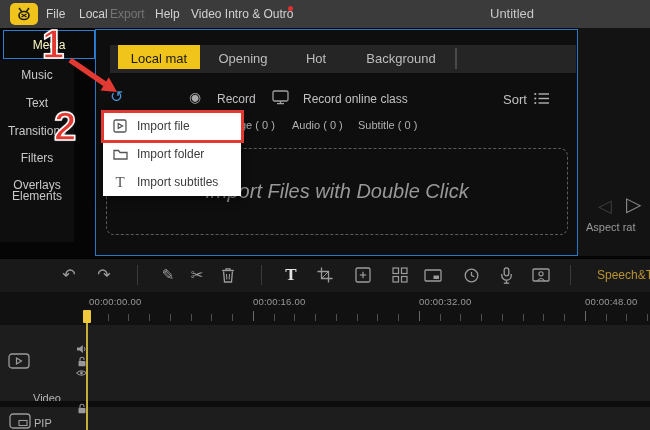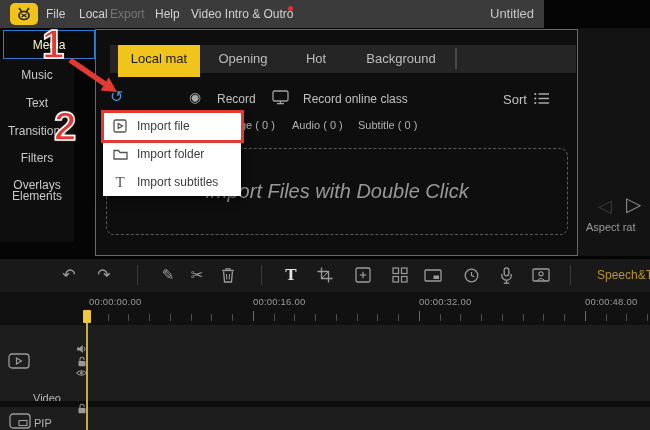--- a/index.html
+++ b/index.html
@@ -2,39 +2,39 @@
 <html><head>
 <meta charset="utf-8">
 <style>
   html,body{margin:0;padding:0;background:#000;}
   .app{position:relative;width:650px;height:430px;background:#050505;overflow:hidden;
        font-family:"Liberation Sans",sans-serif;-webkit-font-smoothing:antialiased;}
   .abs{position:absolute;}
   .nowrap{white-space:nowrap;}
 
   
-  .titlebar{left:0;top:0;width:544px;height:28px;background:#3b3b3b;}
+  .titlebar{left:0;top:0;width:650px;height:28px;background:#3b3b3b;}
   .logo{left:10px;top:3px;width:28px;height:22px;background:#f0c41b;border-radius:5px;
         display:flex;align-items:center;justify-content:center;}
   .menu-item{top:7px;font-size:12px;color:#d2d2d2;}
   .menu-item.disabled{color:#757575;}
   .red-dot{width:5px;height:5px;border-radius:50%;background:#e03030;}
   .win-title{top:6px;font-size:13px;color:#c8c8c8;}
 
   
   .side-panel{left:0;top:60px;width:74px;height:182px;background:#0e0e0e;}
   .side-item{left:0;width:74px;text-align:center;font-size:12px;color:#c9c9c9;}
   .side-active{left:3px;top:30px;width:90px;height:27px;border:1px solid #2b7fd4;background:#0a0a0a;
                display:flex;align-items:center;justify-content:center;font-size:12px;color:#fef9c3;}
 
   
   .media-panel{left:95px;top:29px;width:481px;height:225px;border:1px solid #2878c8;background:#0e0e0e;}
   .tabstrip{left:110px;top:45px;width:466px;height:28px;background:#252525;}
   .tab{top:45px;height:28px;line-height:28px;text-align:center;font-size:13px;color:#bdbdbd;}
-  .tab-active{left:118px;top:45px;width:82px;height:32px;line-height:28px;text-align:center;
+  .tab-active{left:118px;top:45px;width:82px;height:24px;line-height:28px;text-align:center;
               font-size:13px;color:#191919;background:#f0c41b;}
   .tab-divider{left:455px;top:48px;width:2px;height:21px;background:#4a4a4a;}
   .act-label{top:92px;font-size:12px;color:#c0c0c0;}
   .blue{color:#4a90d2;}
   .cat-label{top:119px;font-size:11px;color:#b0b0b0;}
   .dropzone{left:106px;top:148px;width:460px;height:85px;border:1px dashed #5c5c5c;border-radius:8px;
             display:flex;align-items:center;justify-content:center;}
   .dropzone span{font-size:20px;font-style:italic;color:#989898;}
 
   

